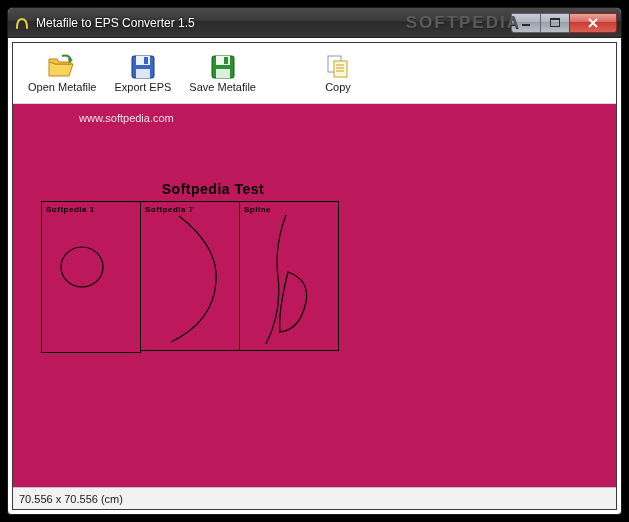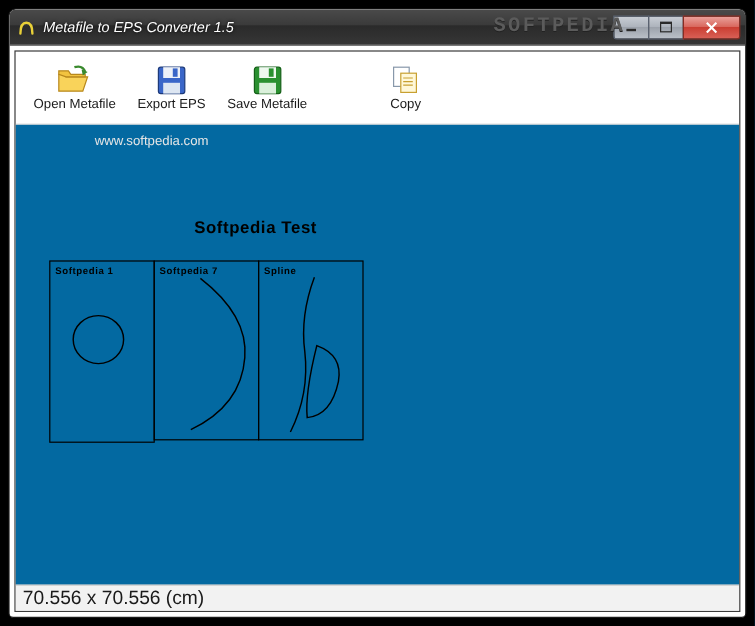--- a/index.html
+++ b/index.html
@@ -36,21 +36,20 @@
     width: 16px; height: 16px;
     margin-right: 6px;
     display: flex; align-items: center; justify-content: center;
   }
   .title-text {
     flex: 1;
     font-size: 12px;
     color: #fff;
     text-shadow: 0 0 3px #000;
     white-space: nowrap;
-    font-style: italic;
   }
   .win-controls {
     display: flex;
     gap: 0;
     margin-right: 2px;
   }
   .win-btn {
     width: 30px; height: 20px;
     background: linear-gradient(to bottom, #c8cdd4 0%, #aeb4bd 45%, #9aa0a9 46%, #bac0c8 100%);
     border: 1px solid #5a6270;
@@ -67,21 +66,21 @@
   }
   .win-btn svg { display: block; }
   .watermark {
     position: absolute;
     top: 0; right: 100px;
     height: 19px; line-height: 30px;
     color: #5b5b5b;
     font-size: 17px;
     font-weight: bold;
     letter-spacing: 2px;
-    font-family: Liberation Mono, monospace;
+    font-family: Liberation Sans, sans-serif;
     text-shadow: 0 1px 0 #222;
     z-index: 10;
     pointer-events: none;
   }
 
   .client {
     flex: 1;
     background: #fff;
     border: 1px solid #3a3a3a;
     margin: 4px;
@@ -112,21 +111,21 @@
     display: flex; align-items: center; justify-content: center;
   }
   .tool-label {
     font-size: 11px;
     color: #1a1a1a;
     white-space: nowrap;
   }
 
   .canvas-area {
     flex: 1;
-    background: #0369a1;
+    background: #be185d;
     position: relative;
     overflow: hidden;
   }
   .wm-url {
     position: absolute;
     top: 8px; left: 66px;
     font-size: 11px;
     color: #e6e6e6;
     font-family: Arial, sans-serif;
     pointer-events: none;
@@ -141,43 +140,42 @@
     text-align: center;
     font-size: 14px;
     font-weight: bold;
     margin-bottom: 4px;
     letter-spacing: 0.5px;
   }
   .panels {
     display: flex;
   }
   .panel {
-    width: 88px; height: 150px;
+    width: 100px; height: 150px;
     border: 1.5px solid #000;
     margin-right: -1px;
     position: relative;
-    margin-top: 16px;
   }
   .panel:first-child { height: 150px; }
   .panel-label {
     position: absolute;
     top: 3px; left: 4px;
     font-size: 8px;
     font-weight: bold;
     letter-spacing: 0.5px;
   }
   .panel svg { position: absolute; left: 0; top: 0; }
 
   .statusbar {
     height: 22px;
     border-top: 1px solid #c0c0c0;
     background: #f2f2f2;
     display: flex; align-items: center;
     padding: 0 6px;
-    font-size: 16px;
+    font-size: 11px;
     color: #1a1a1a;
   }
 </style>
 </head>
 <body>
 
 <div class="window">
 
   <div class="titlebar">
     <span class="app-icon">

